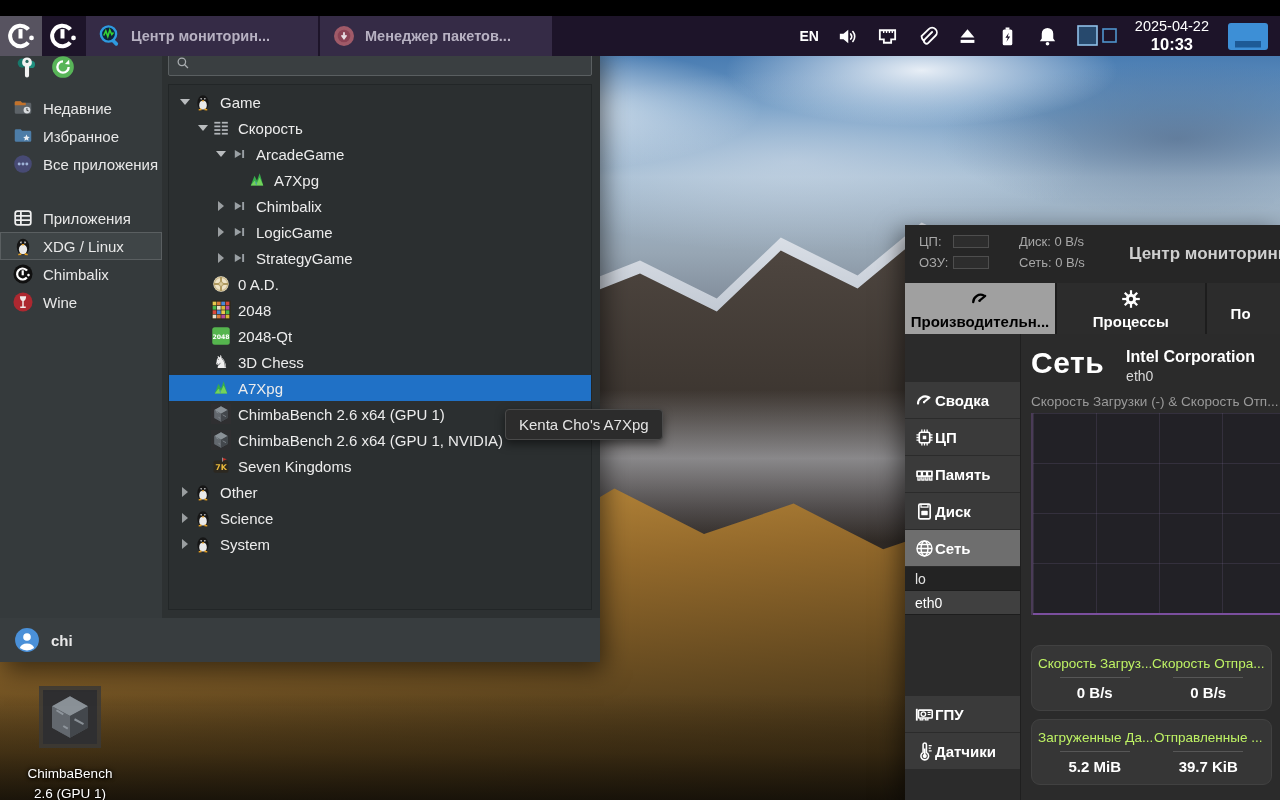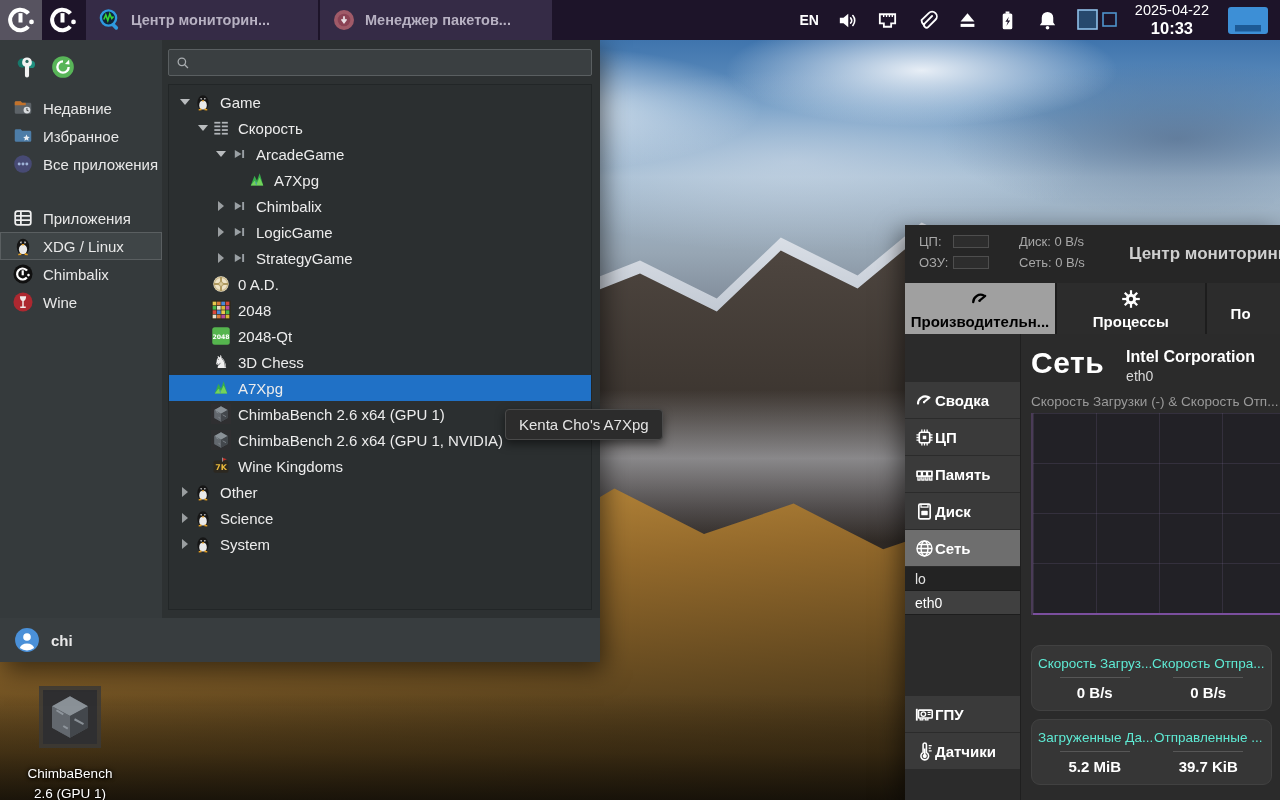--- a/index.html
+++ b/index.html
@@ -25,21 +25,21 @@
     clip-path:polygon(0% 34%,5% 27%,9% 31%,14% 22%,19% 28%,24% 20%,29% 26%,33% 22%,38% 28%,44% 33%,50% 29%,56% 34%,61% 26%,67% 31%,72% 24%,78% 29%,84% 26%,90% 31%,95% 28%,100% 32%,100% 70%,0% 70%); }
   .mist { position:absolute; left:0; right:0; top:46%; height:20%;
     background:linear-gradient(180deg,rgba(205,210,220,0) 0%,rgba(206,209,217,.55) 45%,rgba(160,160,172,.28) 78%,rgba(160,160,172,0) 100%); }
   .gold-mtn { position:absolute; inset:0;
     background:linear-gradient(175deg,#e3b765 38%,#c2903f 52%,#93692b 66%,#5c441e 82%,#2f2514 96%);
     clip-path:polygon(0% 100%,0% 72%,6% 66%,13% 70%,20% 62%,27% 68%,34% 60%,41% 66%,48% 59%,55% 65%,62% 61%,69% 67%,76% 63%,83% 68%,90% 65%,100% 69%,100% 100%); }
   .grass { position:absolute; left:0; right:0; bottom:0; height:14%;
     background:linear-gradient(180deg,rgba(44,32,12,0) 0%,rgba(44,32,12,.55) 55%,rgba(18,14,7,.85) 100%); }
 
   
-  .panel { position:absolute; left:0; top:0; width:1280px; height:40px; z-index:40;
+  .panel { position:absolute; left:0; top:16px; width:1280px; height:40px; z-index:40;
     background:#1d1429; display:flex; align-items:stretch; }
   .launcher { width:42px; display:flex; align-items:center; justify-content:center; }
   .launcher.active { background:#575360; }
   .launcher svg { width:30px; height:30px; }
   .win-btn { display:flex; align-items:center; gap:9px; width:232px; padding:0 12px;
     background:#352b46; margin-left:2px; cursor:default; }
   .win-btn svg { width:24px; height:24px; flex:0 0 auto; }
   .win-btn .wlabel { color:#b7b1c2; font-size:14.5px; font-weight:600; white-space:nowrap;
     overflow:hidden; text-overflow:ellipsis; }
   .panel-spacer { flex:1; }
@@ -127,21 +127,21 @@
   .chart { margin-top:4px; height:202px; background:#222126; border-left:2px solid #4a3b57;
     position:relative;
     background-image:
       repeating-linear-gradient(to right, rgba(135,115,165,.18) 0 1px, transparent 1px 63px),
       repeating-linear-gradient(to bottom, rgba(135,115,165,.18) 0 1px, transparent 1px 50px); }
   .chart .zero-line { position:absolute; left:0; right:0; bottom:0; height:2px; background:#7b4f9e; }
   .stat-card { margin:0 8px 8px 0; background:#363636; border:1px solid #414141; border-radius:9px;
     padding:10px 6px 9px 6px; display:grid; grid-template-columns:1fr 1fr; }
   .stat-card.first { margin-top:30px; }
   .scol { text-align:center; min-width:0; }
-  .slab { color:#5eead4; font-size:13.5px; white-space:nowrap; overflow:hidden; }
+  .slab { color:#bef264; font-size:13.5px; white-space:nowrap; overflow:hidden; }
   .sdiv { width:70px; height:1px; background:#575757; margin:6px auto 6px; }
   .sval { color:#fff; font-size:15px; font-weight:bold; }
 
   
   .dicon { position:absolute; left:20px; top:686px; width:100px; text-align:center; z-index:5; }
   .dicon .dimg { width:62px; height:62px; margin:0 auto; background:#3a3a3acc; display:flex;
     align-items:center; justify-content:center; }
   .dimg svg { width:54px; height:54px; }
   .dlabel { margin-top:16px; color:#fff; font-size:13.5px; line-height:1.45;
     text-shadow:0 1px 3px #000,0 0 4px #000; }
@@ -589,21 +589,21 @@
             <div class="trow" style="padding-left: 26px;">
               <span class="texp"></span>
               <span class="tico">
                 <svg viewBox="0 0 24 24">
                   <rect x="3" y="5.5" width="18" height="14.5" rx="2" fill="#2c2820"></rect>
                   <text x="12" y="16.8" font-size="9.5" font-weight="bold" text-anchor="middle" fill="#e8b83a" font-family="DejaVu Sans, sans-serif">7K</text>
                   <path d="M13.8 2l5.2 2-5.2 2z" fill="#c03028"></path>
                   <rect x="13.2" y="2" width="1.2" height="4.8" fill="#909090"></rect>
                 </svg>
               </span>
-              <span>Wine Kingdoms</span>
+              <span>Seven Kingdoms</span>
             </div>
             <div class="trow" style="padding-left: 8px;">
               <span class="texp">
                 <span class="tri-closed"></span>
               </span>
               <span class="tico">
                 <svg viewBox="0 0 24 24">
                   <ellipse cx="12" cy="13" rx="6.8" ry="9" fill="#161616"></ellipse>
                   <ellipse cx="12" cy="15.8" rx="4.5" ry="5.3" fill="#e9e9e9"></ellipse>
                   <circle cx="9.9" cy="8.1" r="1" fill="#fff"></circle>

